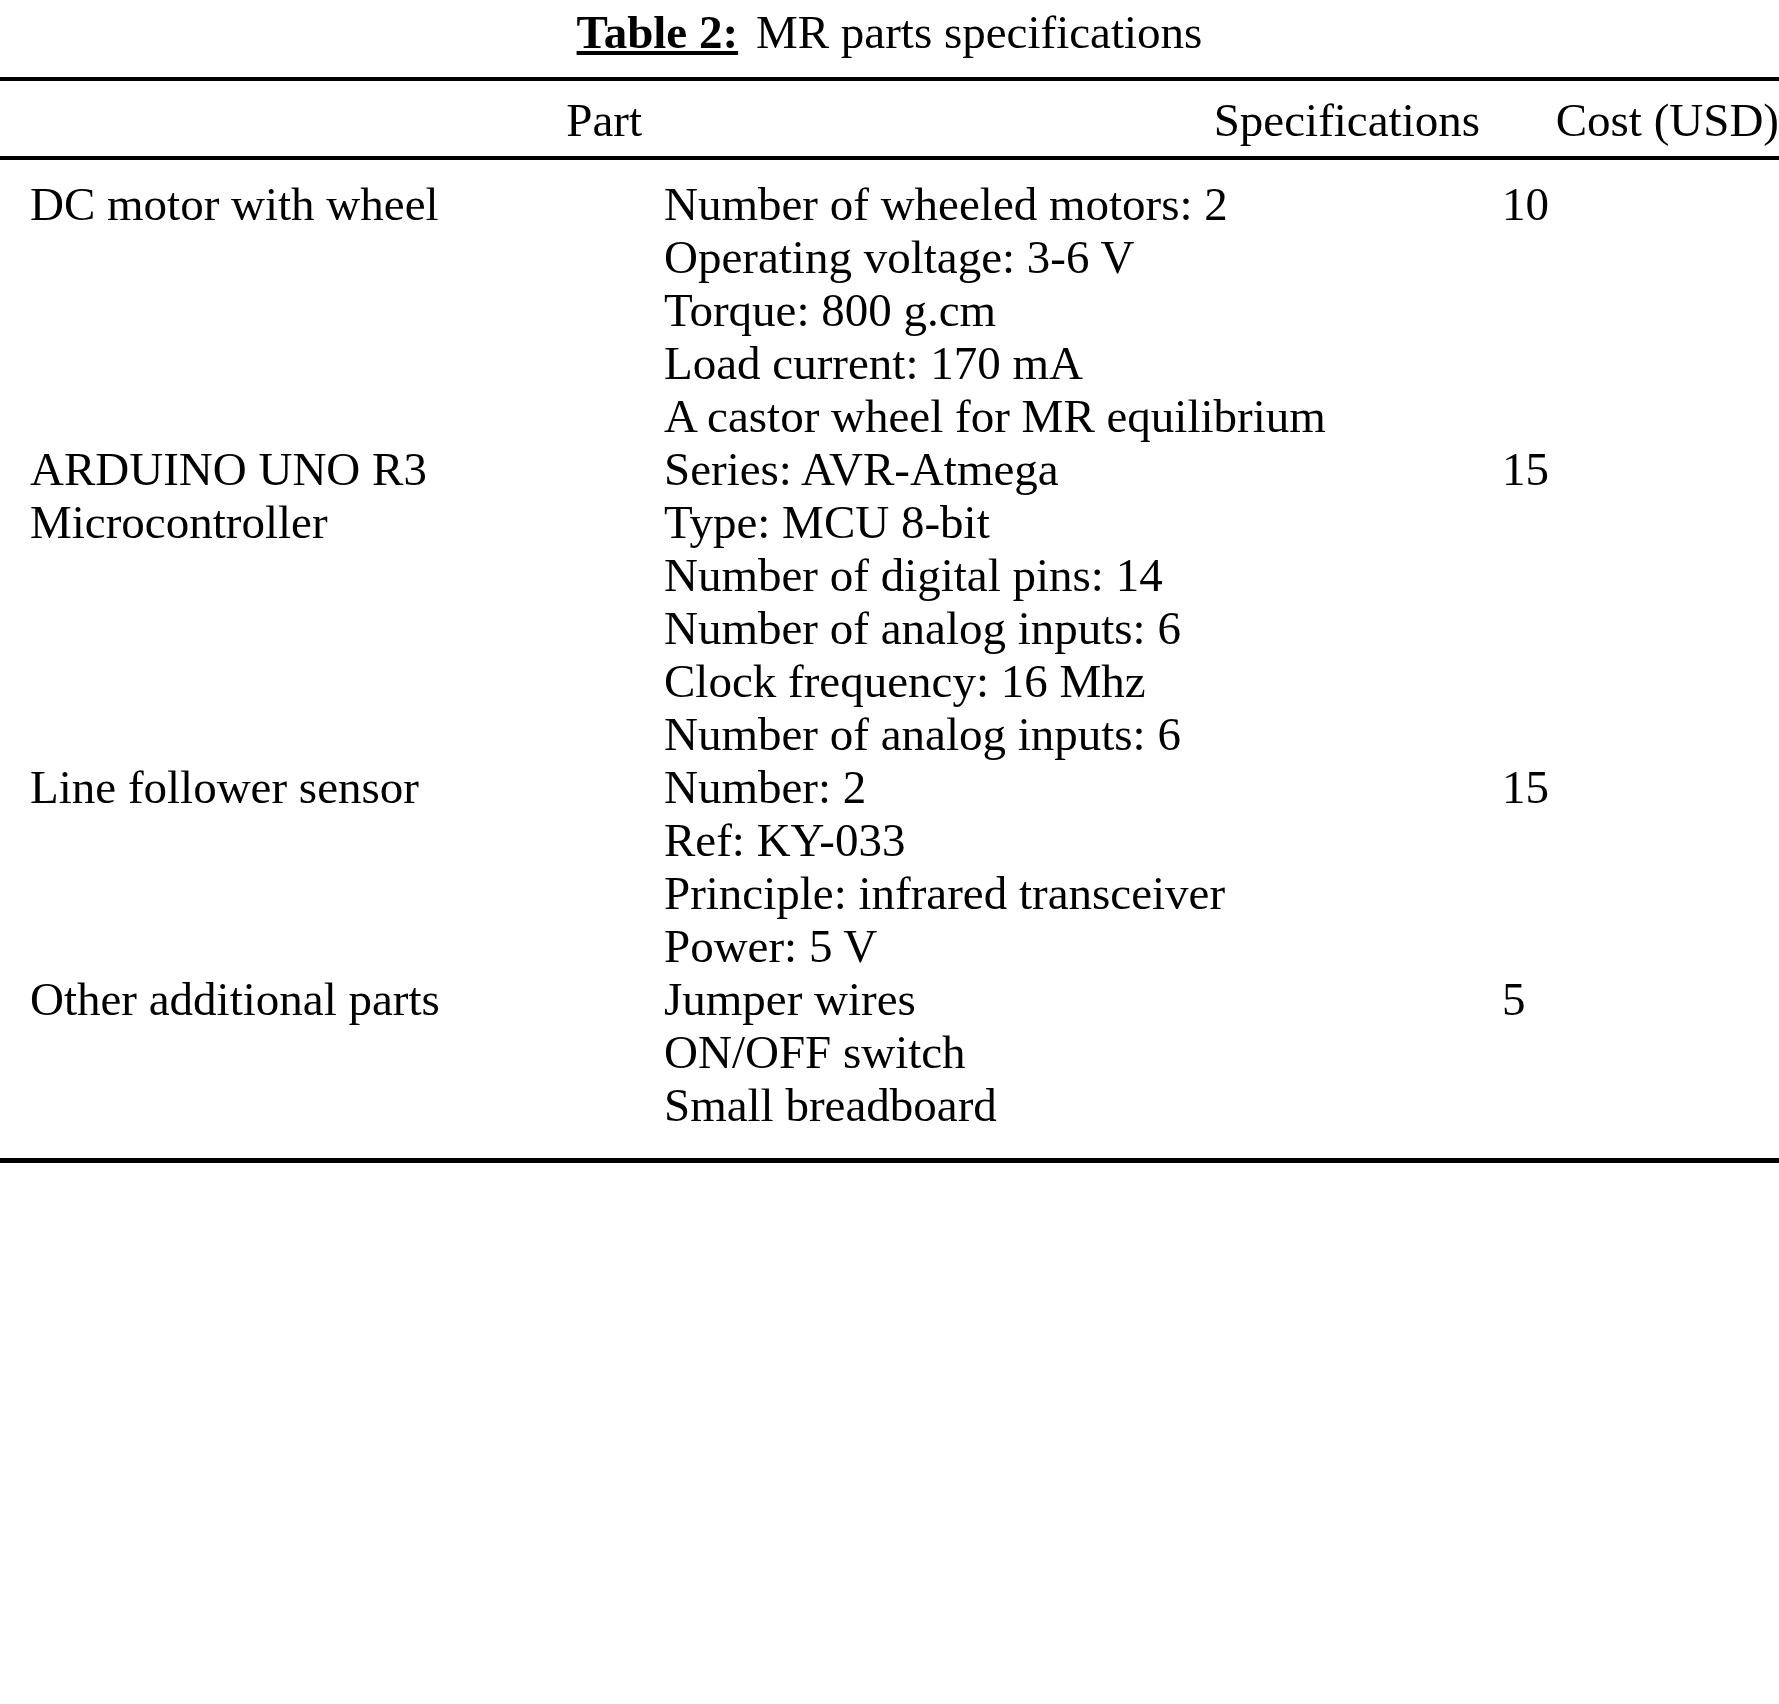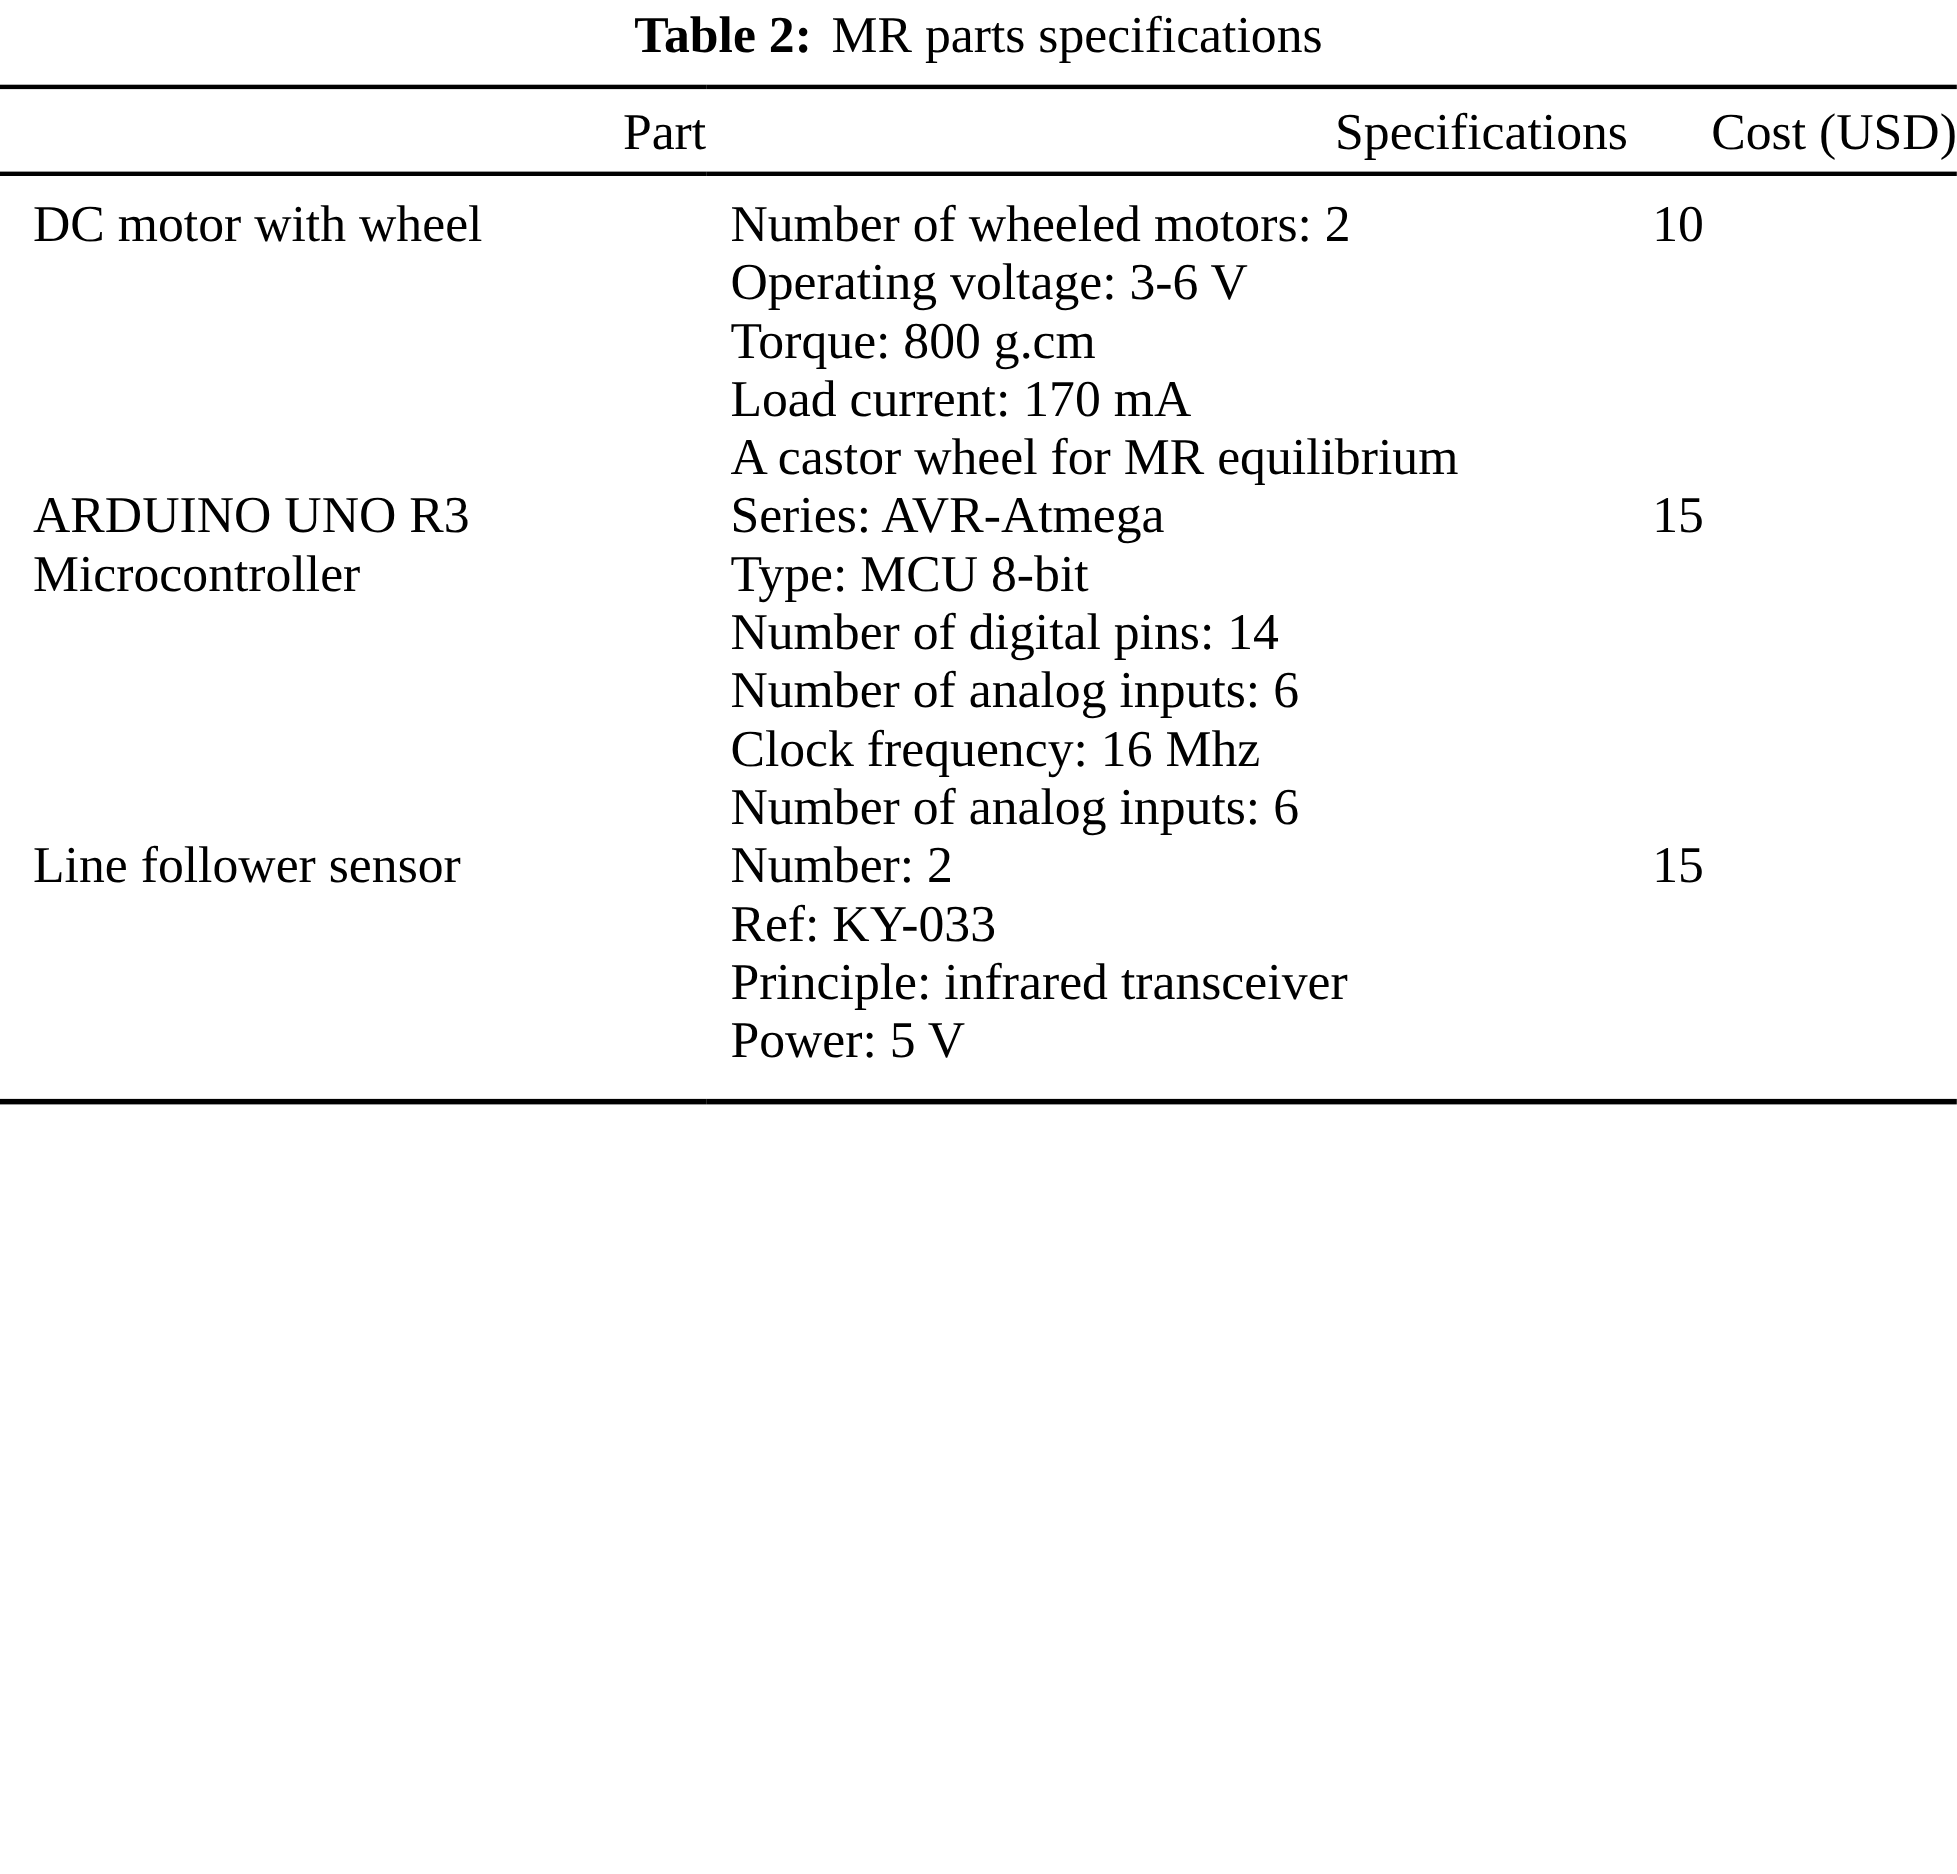--- a/index.html
+++ b/index.html
@@ -17,20 +17,21 @@
     line-height: 53px;
   }
   .caption {
     text-align: center;
     padding-top: 6px;
     height: 53px;
     white-space: nowrap;
   }
   .caption-label {
     font-weight: bold;
+    text-decoration: underline;
   }
   .caption-text {
     margin-left: 0.38em;
   }
   table.parts {
     margin-top: 18px;
     width: 1779px;
     table-layout: fixed;
     border-collapse: collapse;
     border-top: 4px solid #000000;
@@ -118,16 +119,29 @@
           <td>
             <div class="line">Number: 2</div>
             <div class="line">Ref: KY-033</div>
             <div class="line">Principle: infrared transceiver</div>
             <div class="line">Power: 5 V</div>
           </td>
           <td>
             <div class="line">15</div>
           </td>
         </tr>
+        <tr>
+          <td class="first">
+            <div class="line">Other additional parts</div>
+          </td>
+          <td>
+            <div class="line">Jumper wires</div>
+            <div class="line">ON/OFF switch</div>
+            <div class="line">Small breadboard</div>
+          </td>
+          <td>
+            <div class="line">5</div>
+          </td>
+        </tr>
       </tbody>
   </table>
 
 </div>
 
 </body></html>

